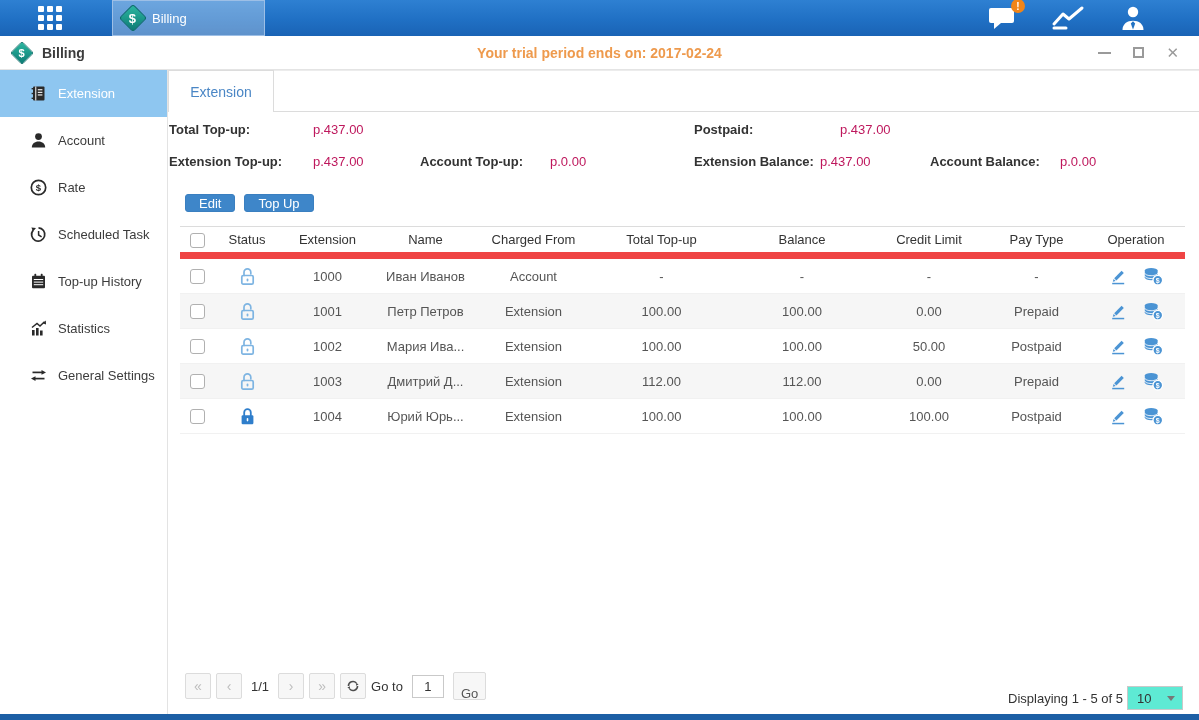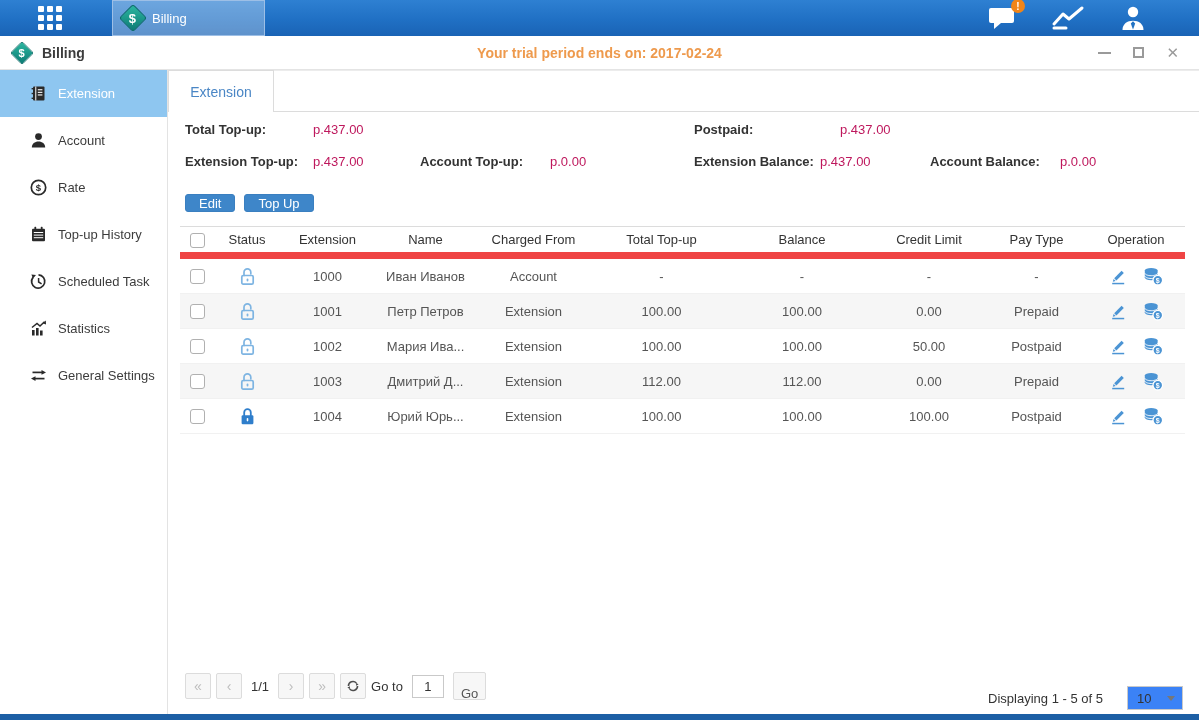--- a/index.html
+++ b/index.html
@@ -70,21 +70,21 @@
     position:absolute; left:0; top:0; height:42px; width:106px;
     background:#fff; border:1px solid #dcdcdc; border-bottom:none;
     display:flex; align-items:center; justify-content:center;
     font-size:14px; color:#4a86c5; cursor:pointer; z-index:1;
   }
 
   .summary { height:74px; position:relative; font-size:13px; }
   .summary .lbl { position:absolute; font-weight:bold; color:#333; white-space:nowrap; }
   .summary .val { position:absolute; color:#be185d; white-space:nowrap; }
   .r1 { top:10px; } .r2 { top:42px; }
-  .p17  { left:17px; }  .p145 { left:145px; } .p252 { left:252px; } .p382 { left:382px; }
+  .p17  { left:1px; }  .p145 { left:145px; } .p252 { left:252px; } .p382 { left:382px; }
   .p526 { left:526px; } .p672 { left:672px; } .p652 { left:652px; } .p762 { left:762px; } .p892 { left:892px; }
 
   .actions { margin-top:8px; padding-left:17px; display:flex; gap:9px; }
   .btn-blue {
     height:18px; padding:0 13px; background:#3e86c9; color:#fff; border:1px solid #3a7fc0;
     border-radius:3px; font-size:13px; font-family:inherit; cursor:pointer;
   }
 
   .table { margin:14px 14px 0 12px; }
   .thead { height:33px; border-top:1px solid #dcdcdc; border-bottom:7px solid #ef4444; display:flex; align-items:center; }
@@ -102,23 +102,23 @@
   .pagination { margin-top:auto; height:46px; display:flex; align-items:center; padding:0 16px 10px 17px; }
   .pbtn {
     width:26px; height:26px; background:#f7f7f7; border:1px solid #dcdcdc; border-radius:2px;
     display:flex; align-items:center; justify-content:center;
     color:#bdbdbd; font-size:14px; margin-right:5px; cursor:pointer;
   }
   .page-indicator { font-size:13px; color:#333; margin:0 9px 0 4px; }
   .goto-label { font-size:13px; color:#333; }
   .goto-input { width:32px; height:23px; border:1px solid #c9c9c9; text-align:center; font-size:13px; color:#333; margin-left:9px; font-family:inherit; }
   .go-btn { margin-left:9px; height:26px; padding:13px 7px; background:#f7f7f7; border:1px solid #dcdcdc; border-radius:2px; font-size:13px; color:#555; font-family:inherit; cursor:pointer; }
-  .pag-right { margin-left:auto; display:flex; align-items:center; gap:24px; font-size:13px; color:#333;margin-top:24px; }
+  .pag-right { margin-left:auto; display:flex; align-items:center; gap:4px; font-size:13px; color:#333;margin-top:24px; }
   .pselect {
-    width:56px; height:24px; border:1px solid #c9c9c9; background:#3b82f6;
+    width:56px; height:24px; border:1px solid #c9c9c9; background:#5eead4;
     display:flex; align-items:center; justify-content:space-between;
     padding:0 7px 0 9px; cursor:pointer;
   }
   .caret { width:0; height:0; border-left:4.5px solid transparent; border-right:4.5px solid transparent; border-top:5px solid #777; }
 
   .bottom-strip { position:absolute; left:0; bottom:0; width:100%; height:6px; background:#1d5fa5; }
 </style>
 </head>
 <body>
 
@@ -202,36 +202,36 @@
     </div>
     <div class="side-item">
       <svg width="17" height="17" viewBox="0 0 17 17">
           <circle cx="8.5" cy="8.5" r="7.2" fill="none" stroke="#2a2a2a" stroke-width="1.7"></circle>
           <text x="8.5" y="12" text-anchor="middle" font-size="9.5" font-weight="bold" fill="#2a2a2a">$</text>
         </svg>
       <span class="slabel">Rate</span>
     </div>
     <div class="side-item">
       <svg width="17" height="17" viewBox="0 0 17 17">
+          <path d="M3 4.4 A6.6 6.6 0 1 0 8.5 1.9" fill="none" stroke="#2a2a2a" stroke-width="1.7"></path>
+          <path d="M1.4 1.4 L6 2 L3 5.6 Z" fill="#2a2a2a"></path>
+          <path d="M8.6 5 V9 l3 1.8" fill="none" stroke="#2a2a2a" stroke-width="1.5"></path>
+        </svg>
+      <span class="slabel">Scheduled Task</span>
+    </div>
+    <div class="side-item">
+      <svg width="17" height="17" viewBox="0 0 17 17">
           <rect x="2" y="2.8" width="13" height="12.4" rx="1" fill="#2a2a2a"></rect>
           <rect x="4.4" y="0.8" width="1.8" height="3" rx="0.6" fill="#2a2a2a"></rect>
           <rect x="10.8" y="0.8" width="1.8" height="3" rx="0.6" fill="#2a2a2a"></rect>
           <rect x="3.8" y="6" width="9.4" height="1" fill="#fff"></rect>
           <rect x="3.8" y="8.6" width="9.4" height="1" fill="#fff"></rect>
           <rect x="3.8" y="11.2" width="9.4" height="1" fill="#fff"></rect>
         </svg>
       <span class="slabel">Top-up History</span>
-    </div>
-    <div class="side-item">
-      <svg width="17" height="17" viewBox="0 0 17 17">
-          <path d="M3 4.4 A6.6 6.6 0 1 0 8.5 1.9" fill="none" stroke="#2a2a2a" stroke-width="1.7"></path>
-          <path d="M1.4 1.4 L6 2 L3 5.6 Z" fill="#2a2a2a"></path>
-          <path d="M8.6 5 V9 l3 1.8" fill="none" stroke="#2a2a2a" stroke-width="1.5"></path>
-        </svg>
-      <span class="slabel">Scheduled Task</span>
     </div>
     <div class="side-item">
       <svg width="17" height="17" viewBox="0 0 17 17">
           <rect x="2" y="10" width="2.6" height="5.5" fill="#2a2a2a"></rect>
           <rect x="6" y="8" width="2.6" height="7.5" fill="#2a2a2a"></rect>
           <rect x="10" y="10.5" width="2.6" height="5" fill="#2a2a2a"></rect>
           <path d="M2 7.5 L7 3.5 L10 6 L14.5 1.8" fill="none" stroke="#2a2a2a" stroke-width="1.5"></path>
           <path d="M15.8 0.6 L16 4.6 L12.6 3.2 Z" fill="#2a2a2a"></path>
         </svg>
       <span class="slabel">Statistics</span>

